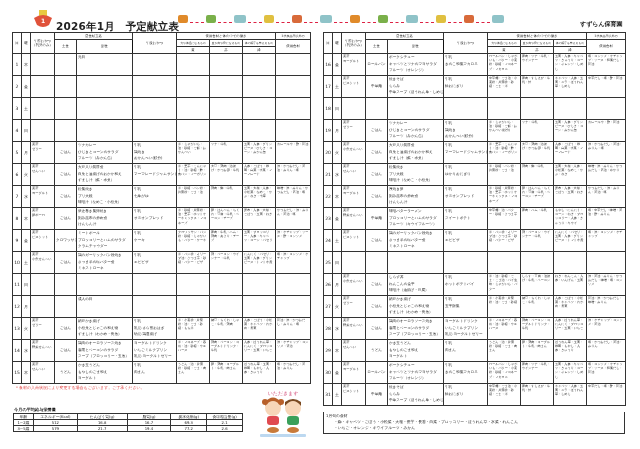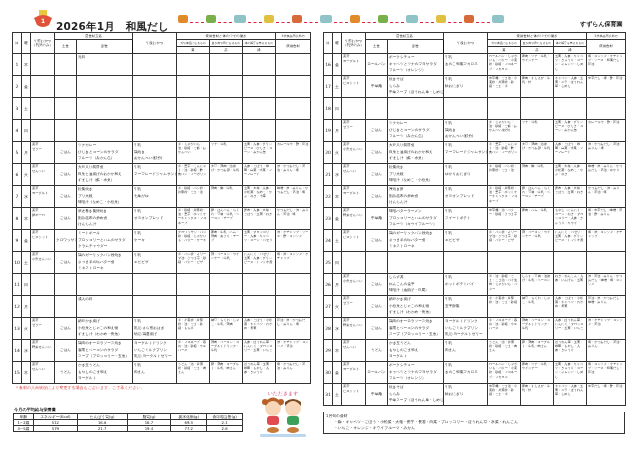--- a/index.html
+++ b/index.html
@@ -31,21 +31,21 @@
 <body>
 
 <div class="logo">
   <svg width="22" height="22" viewBox="0 0 22 22">
     <rect x="7" y="2" width="8" height="6" fill="#e8c840"></rect>
     <path d="M2 10 Q11 4 20 10 L17 17 Q11 21 5 17 Z" fill="#e0523a"></path>
     <text x="11" y="15" font-size="6" text-anchor="middle" fill="#fff" font-weight="bold">1</text>
   </svg>
 </div>
 
-<div class="title">2026年1月　和風だし</div>
+<div class="title">2026年1月　予定献立表</div>
 
 <div class="deco">
   <span style="width:10px;background:#e08a2a;border-radius:2px;"></span>
     <span style="width:14px;border-bottom:1px dashed #d24;"></span>
   <span style="width:10px;background:#7ab04a;border-radius:2px;"></span>
     <span style="width:14px;border-bottom:1px dashed #d24;"></span>
   <span style="width:12px;background:#8fc3c8;border-radius:2px;"></span>
     <span style="width:14px;border-bottom:1px dashed #d24;"></span>
   <span style="width:10px;background:#e0c040;border-radius:2px;"></span>
     <span style="width:14px;border-bottom:1px dashed #d24;"></span>

